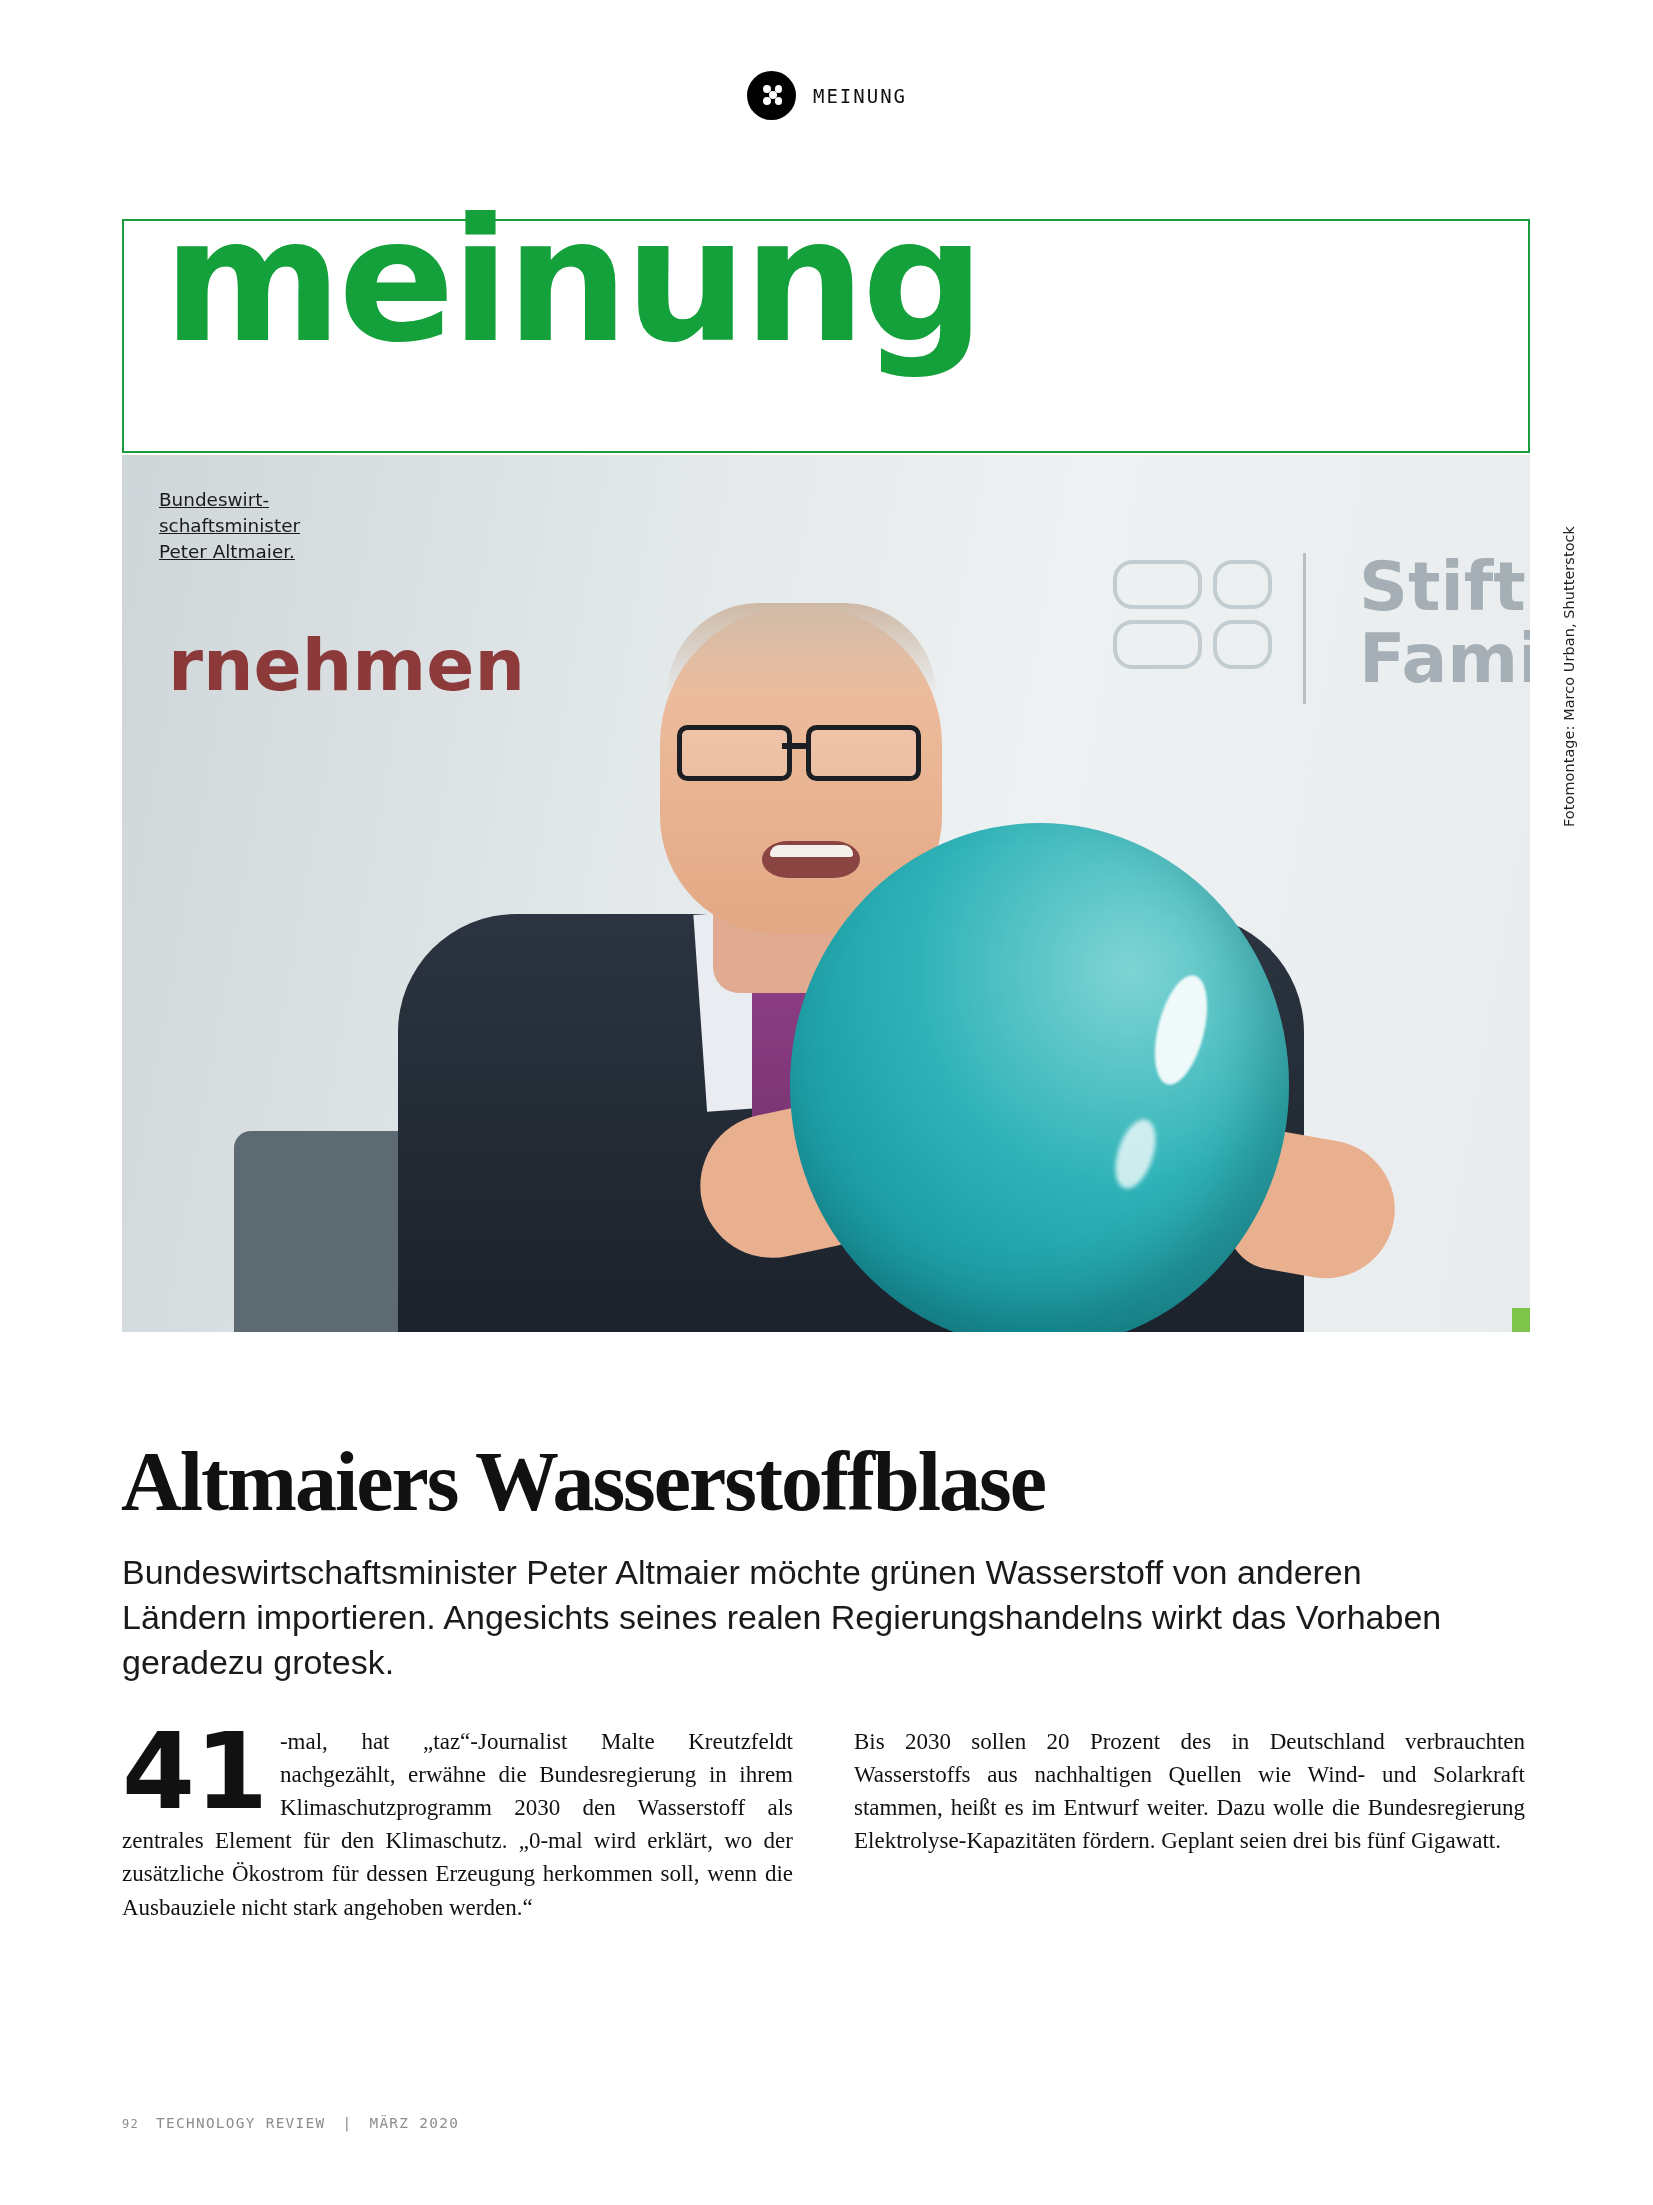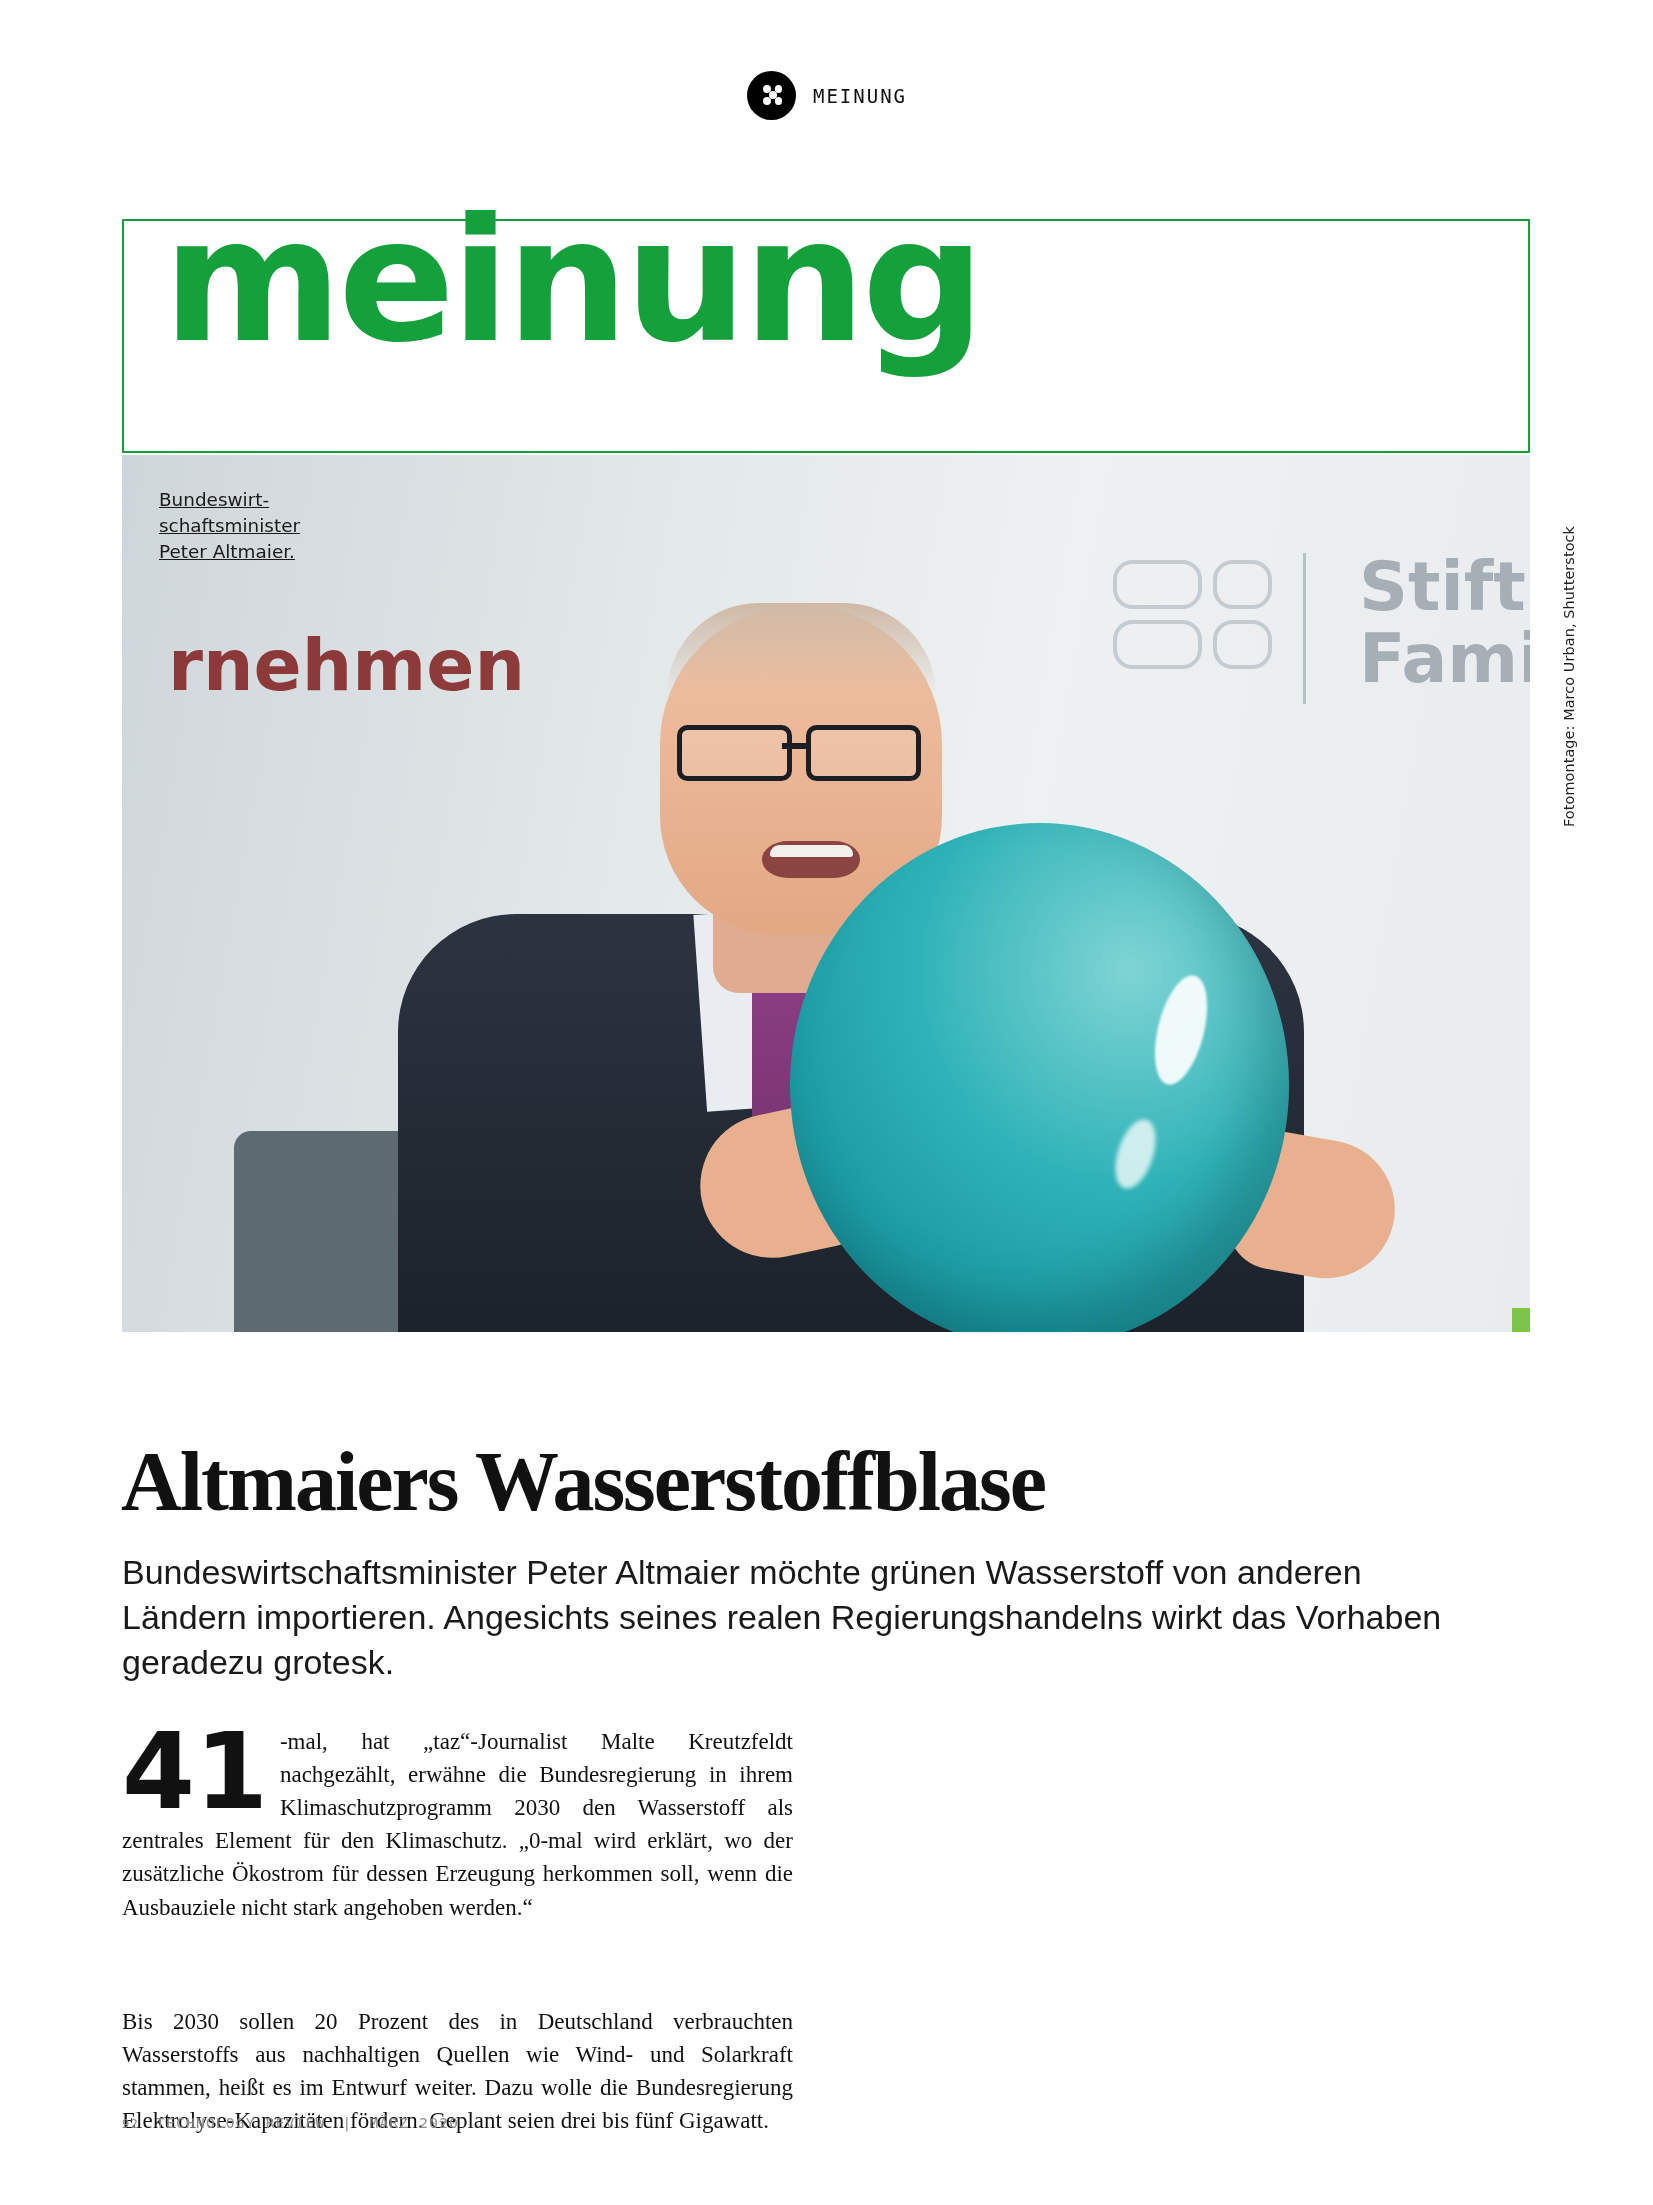--- a/index.html
+++ b/index.html
@@ -265,22 +265,21 @@
     margin-top: 26px;
   }
 
   
   .cols {
     position: absolute;
     left: 122px;
     top: 1725px;
     width: 1408px;
     display: flex;
-    gap: 81px;
-    flex-direction: column;
+    gap: 61px;
   }
   .col {
     width: 671px;
     font-family: "Liberation Serif", serif;
     font-size: 23px;
     line-height: 1.44;
     color: #111111;
     text-align: justify;
   }
   .col p { margin: 0; }

